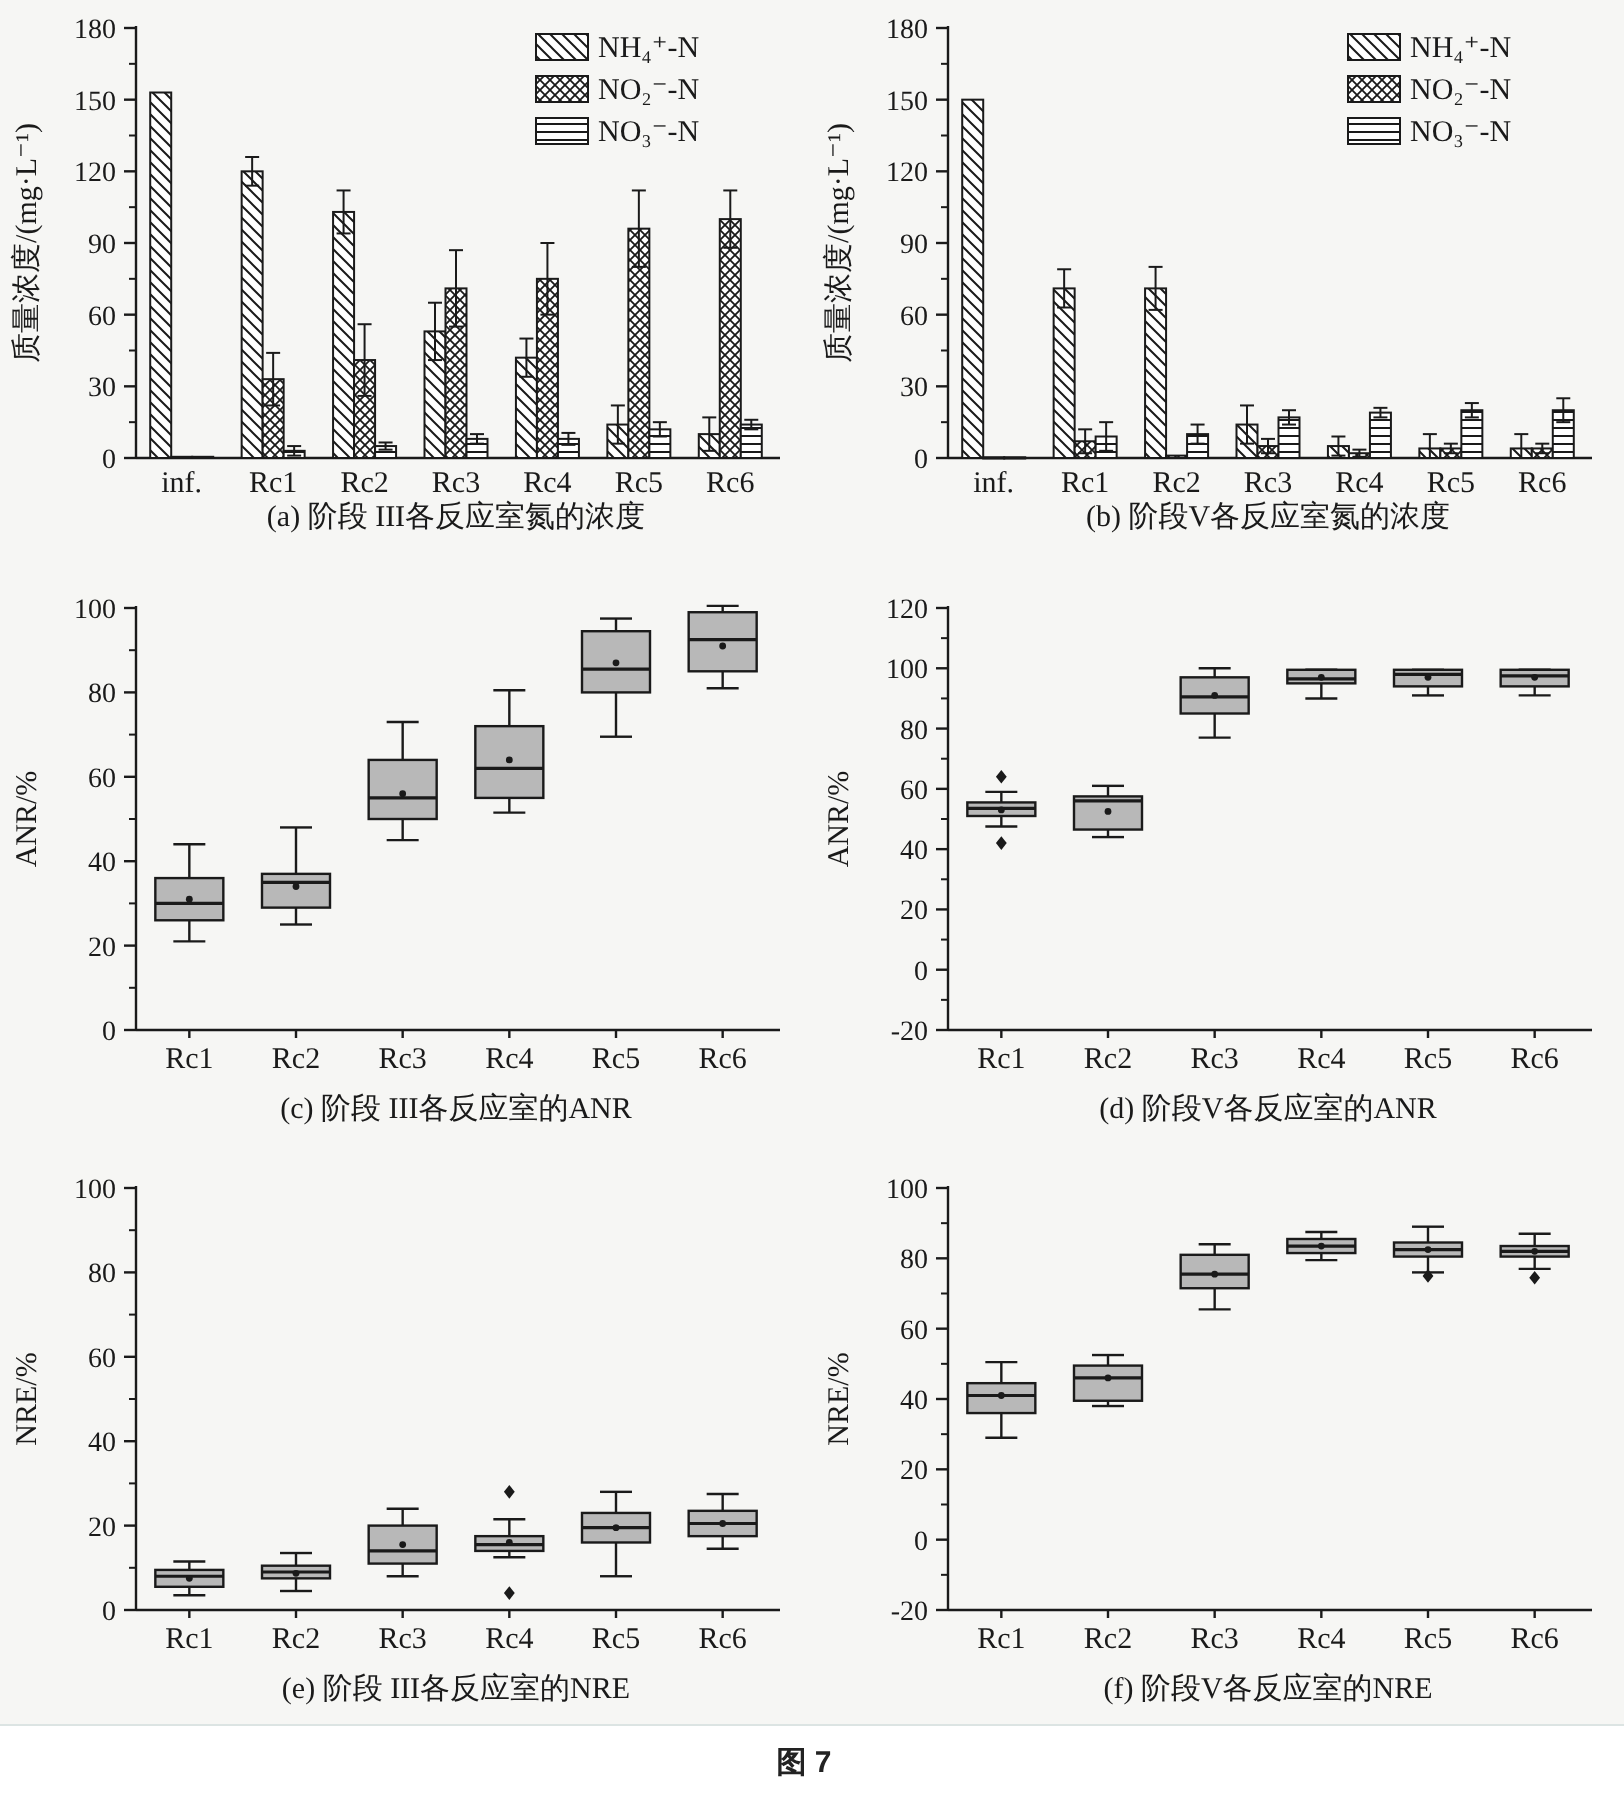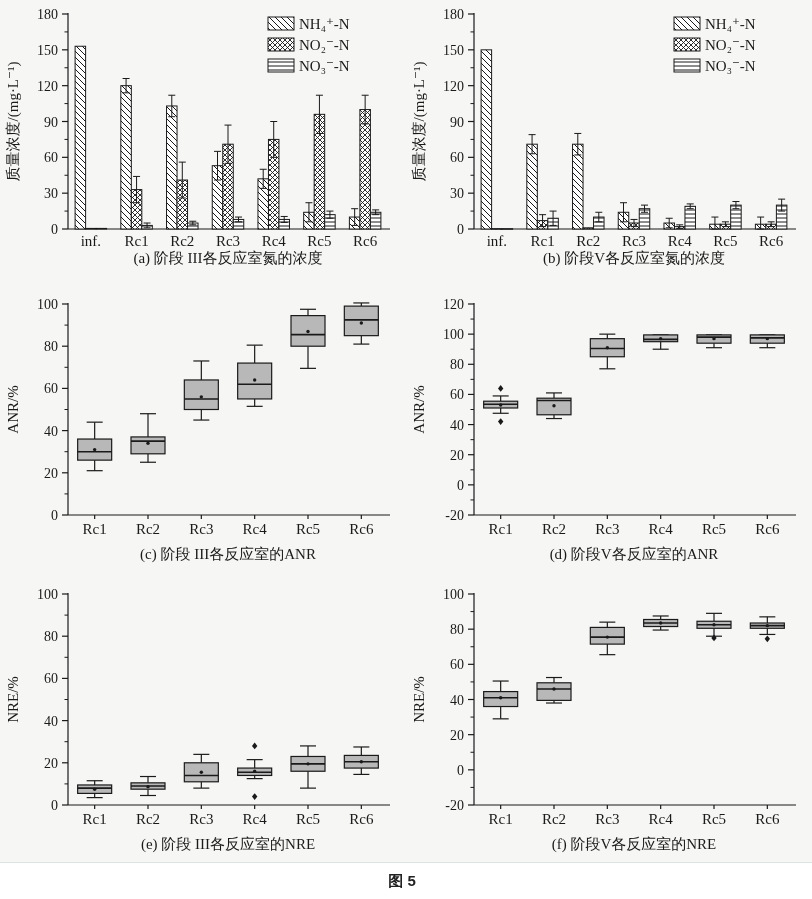--- a/index.html
+++ b/index.html
@@ -698,15 +698,15 @@
           <line x1="344.33333333333337" y1="55.650000000000006" x2="378.33333333333337" y2="55.650000000000006" stroke="#1a1a1a" stroke-width="1.6"></line>
           <circle cx="361.33333333333337" cy="55.650000000000006" r="1.7" fill="#1a1a1a"></circle>
           <path d="M361.33333333333337,65.4375 L364.03333333333336,68.8375 L361.33333333333337,72.23750000000001 L358.6333333333334,68.8375 Z" fill="#1a1a1a"></path>
           <text x="361.33333333333337" y="254" font-size="15" text-anchor="middle" font-family="&quot;Liberation Serif&quot;,&quot;DejaVu Serif&quot;,serif" fill="#1a1a1a">Rc6</text>
         </g>
         <text x="228" y="279" font-size="15" text-anchor="middle" font-family="&quot;Liberation Serif&quot;,&quot;DejaVu Serif&quot;,serif" fill="#1a1a1a">(f) 阶段V各反应室的NRE</text>
       </svg>
     </div>
   <div id="separator"></div>
   <div id="caption-strip">
-    <span class="cap-label">图 5</span>
+    <span class="cap-label">图 7</span>
   </div>
 </div>
 
 </body></html>

